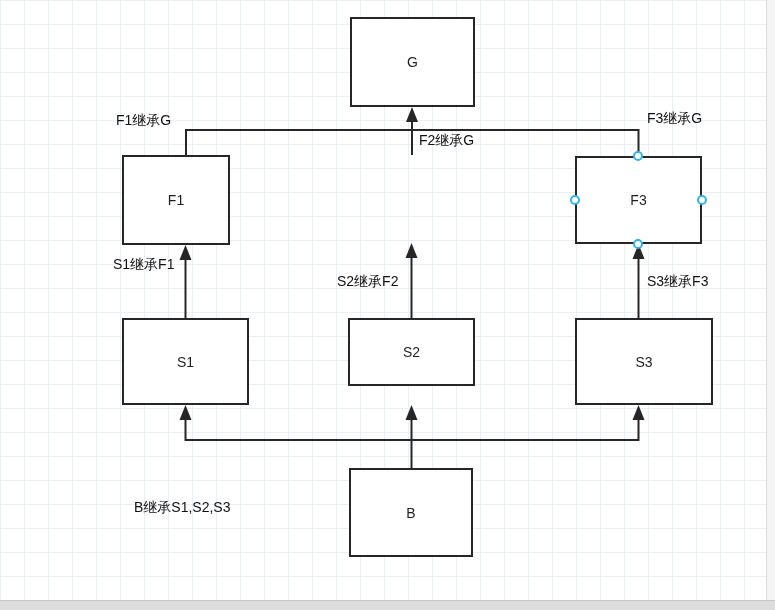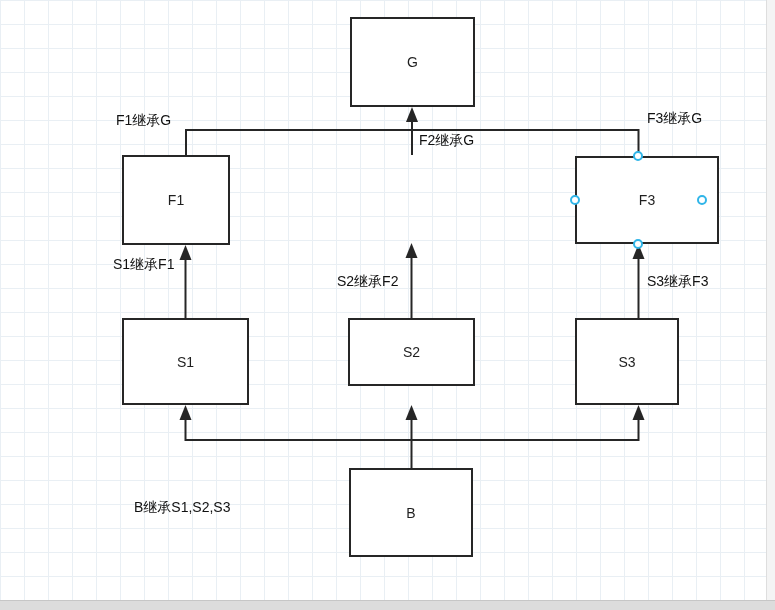--- a/index.html
+++ b/index.html
@@ -88,30 +88,30 @@
       <polygon points="638.5,405 632.5,420 644.5,420"></polygon>
     </g>
   </svg>
 
   <div class="node" style="left:350px;top:17px;width:125px;height:90px">
     <span>G</span>
   </div>
   <div class="node" style="left:122px;top:155px;width:108px;height:90px">
     <span>F1</span>
   </div>
-  <div class="node" style="left:575px;top:156px;width:144px;height:88px">
+  <div class="node" style="left:575px;top:156px;width:127px;height:88px">
     <span>F3</span>
   </div>
   <div class="node" style="left:122px;top:318px;width:127px;height:87px">
     <span>S1</span>
   </div>
   <div class="node" style="left:348px;top:318px;width:127px;height:68px">
     <span>S2</span>
   </div>
-  <div class="node" style="left:575px;top:318px;width:104px;height:87px">
+  <div class="node" style="left:575px;top:318px;width:138px;height:87px">
     <span>S3</span>
   </div>
   <div class="node" style="left:349px;top:468px;width:124px;height:89px">
     <span>B</span>
   </div>
 
   <div class="edge-label" style="left:116px;top:112px">F1继承G</div>
   <div class="edge-label" style="left:419px;top:132px">F2继承G</div>
   <div class="edge-label" style="left:647px;top:110px">F3继承G</div>
   <div class="edge-label" style="left:113px;top:256px">S1继承F1</div>

